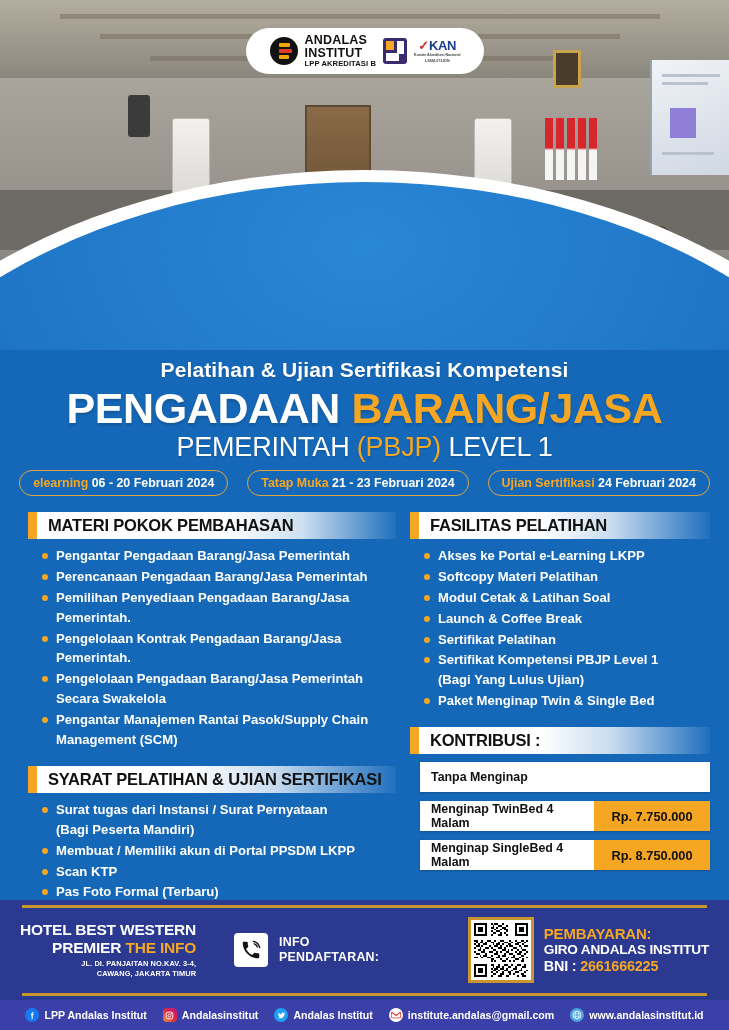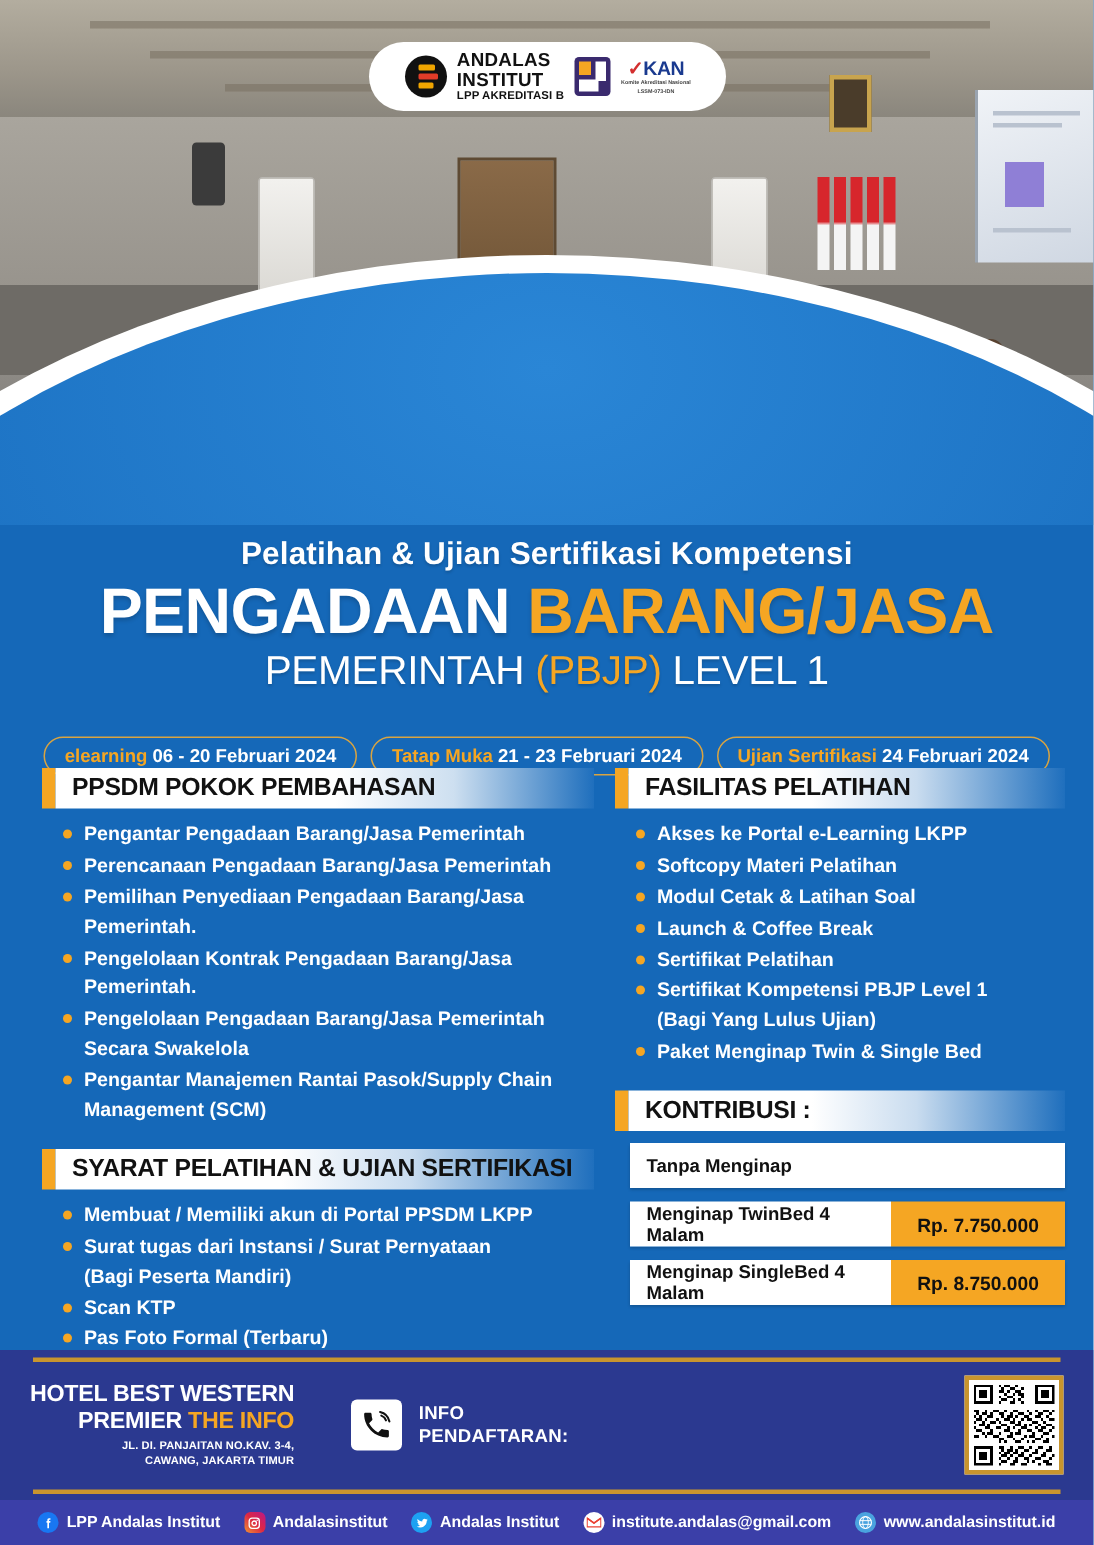--- a/index.html
+++ b/index.html
@@ -90,21 +90,21 @@
     text-shadow:0 1px 2px rgba(0,0,0,.18); }
   .t-big { font-size:43px; font-weight:bold; color:#ffffff; letter-spacing:-.4px;
     line-height:1.08; margin-top:3px; text-shadow:0 2px 3px rgba(0,0,0,.18); }
   .t-big .amber { color:#f5a623; }
   .t-mid { font-size:27px; font-weight:normal; color:#ffffff; letter-spacing:-.2px;
     margin-top:1px; text-shadow:0 1px 2px rgba(0,0,0,.18); }
   .t-mid .amber { color:#f5a623; }
 
   
   .dates { position:absolute; top:470px; left:0; width:729px;
-    display:flex; justify-content:center; gap:9px;margin-top:21px; }
+    display:flex; justify-content:center; gap:19px; }
   .date-pill { border:1.6px solid #d9a441; border-radius:15px; padding:5px 13px;
     font-size:12.4px; font-weight:bold; color:#ffffff; white-space:nowrap; }
   .date-pill .lab { color:#f5a623; font-weight:bold; }
 
   
   .col-left { position:absolute; top:512px; left:28px; width:368px; }
   .col-right { position:absolute; top:512px; left:410px; width:300px; }
 
   .sec-head { display:flex; align-items:stretch; height:27px; margin-bottom:7px; }
   .sec-head .bar { width:9px; background:#f5a623; flex:none; }
@@ -384,43 +384,43 @@
     <div class="date-pill">
       <span class="lab">Ujian Sertifikasi</span>
       <span>24 Februari 2024</span>
     </div>
   </div>
 
   <div class="col-left">
     <div class="sec-head">
       <div class="bar"></div>
       <div class="band">
-          <h3>PPSDM POKOK PEMBAHASAN</h3>
+          <h3>MATERI POKOK PEMBAHASAN</h3>
         </div>
     </div>
     <ul class="bullets">
       <li><span>Pengantar Pengadaan Barang/Jasa Pemerintah</span></li>
       <li><span>Perencanaan Pengadaan Barang/Jasa Pemerintah</span></li>
       <li><span>Pemilihan Penyediaan Pengadaan Barang/Jasa</span><span class="cont">Pemerintah.</span></li>
       <li><span>Pengelolaan Kontrak Pengadaan Barang/Jasa</span><span class="cont">Pemerintah.</span></li>
       <li><span>Pengelolaan Pengadaan Barang/Jasa Pemerintah</span><span class="cont">Secara Swakelola</span></li>
       <li><span>Pengantar Manajemen Rantai Pasok/Supply Chain</span><span class="cont">Management (SCM)</span></li>
     </ul>
 
     <div class="sec-gap"></div>
 
     <div class="sec-head">
       <div class="bar"></div>
       <div class="band short">
           <h3>SYARAT PELATIHAN &amp; UJIAN SERTIFIKASI</h3>
         </div>
     </div>
     <ul class="bullets">
+      <li><span>Surat tugas dari Instansi / Surat Pernyataan</span><span class="cont">(Bagi Peserta Mandiri)</span></li>
       <li><span>Membuat / Memiliki akun di Portal PPSDM LKPP</span></li>
-      <li><span>Surat tugas dari Instansi / Surat Pernyataan</span><span class="cont">(Bagi Peserta Mandiri)</span></li>
       <li><span>Scan KTP</span></li>
       <li><span>Pas Foto Formal (Terbaru)</span></li>
     </ul>
   </div>
 
   <div class="col-right">
     <div class="sec-head">
       <div class="bar"></div>
       <div class="band short">
           <h3>FASILITAS PELATIHAN</h3>
@@ -656,20 +656,27 @@
               <rect x="21" y="27" width="1" height="1"></rect>
                 <rect x="25" y="27" width="2" height="1"></rect>
               <rect x="9" y="28" width="1" height="1"></rect>
                 <rect x="13" y="28" width="2" height="1"></rect>
                 <rect x="17" y="28" width="2" height="1"></rect>
               <rect x="23" y="28" width="1" height="1"></rect>
                 <rect x="26" y="28" width="2" height="1"></rect>
             </g>
           </svg>
         </div>
+        <div class="pay-text">
+          <div class="p1">PEMBAYARAN:</div>
+          <div class="p2">GIRO ANDALAS INSTITUT</div>
+          <div class="p3">
+            <span>BNI : </span><span class="amber">2661666225</span>
+          </div>
+        </div>
       </div>
 
     </div>
   </div>
 
   <div class="social">
     <div class="soc">
       <span class="ico fb">
         <svg width="9" height="9" viewBox="0 0 24 24">
             <path d="M15 8h-2.5v-1.5c0-.6.4-.8.7-.8H15V3h-2.3C10.2 3 9.5 4.9 9.5 6.1V8H8v3h1.5v10h3V11H14.6L15 8z" fill="#fff"></path>

